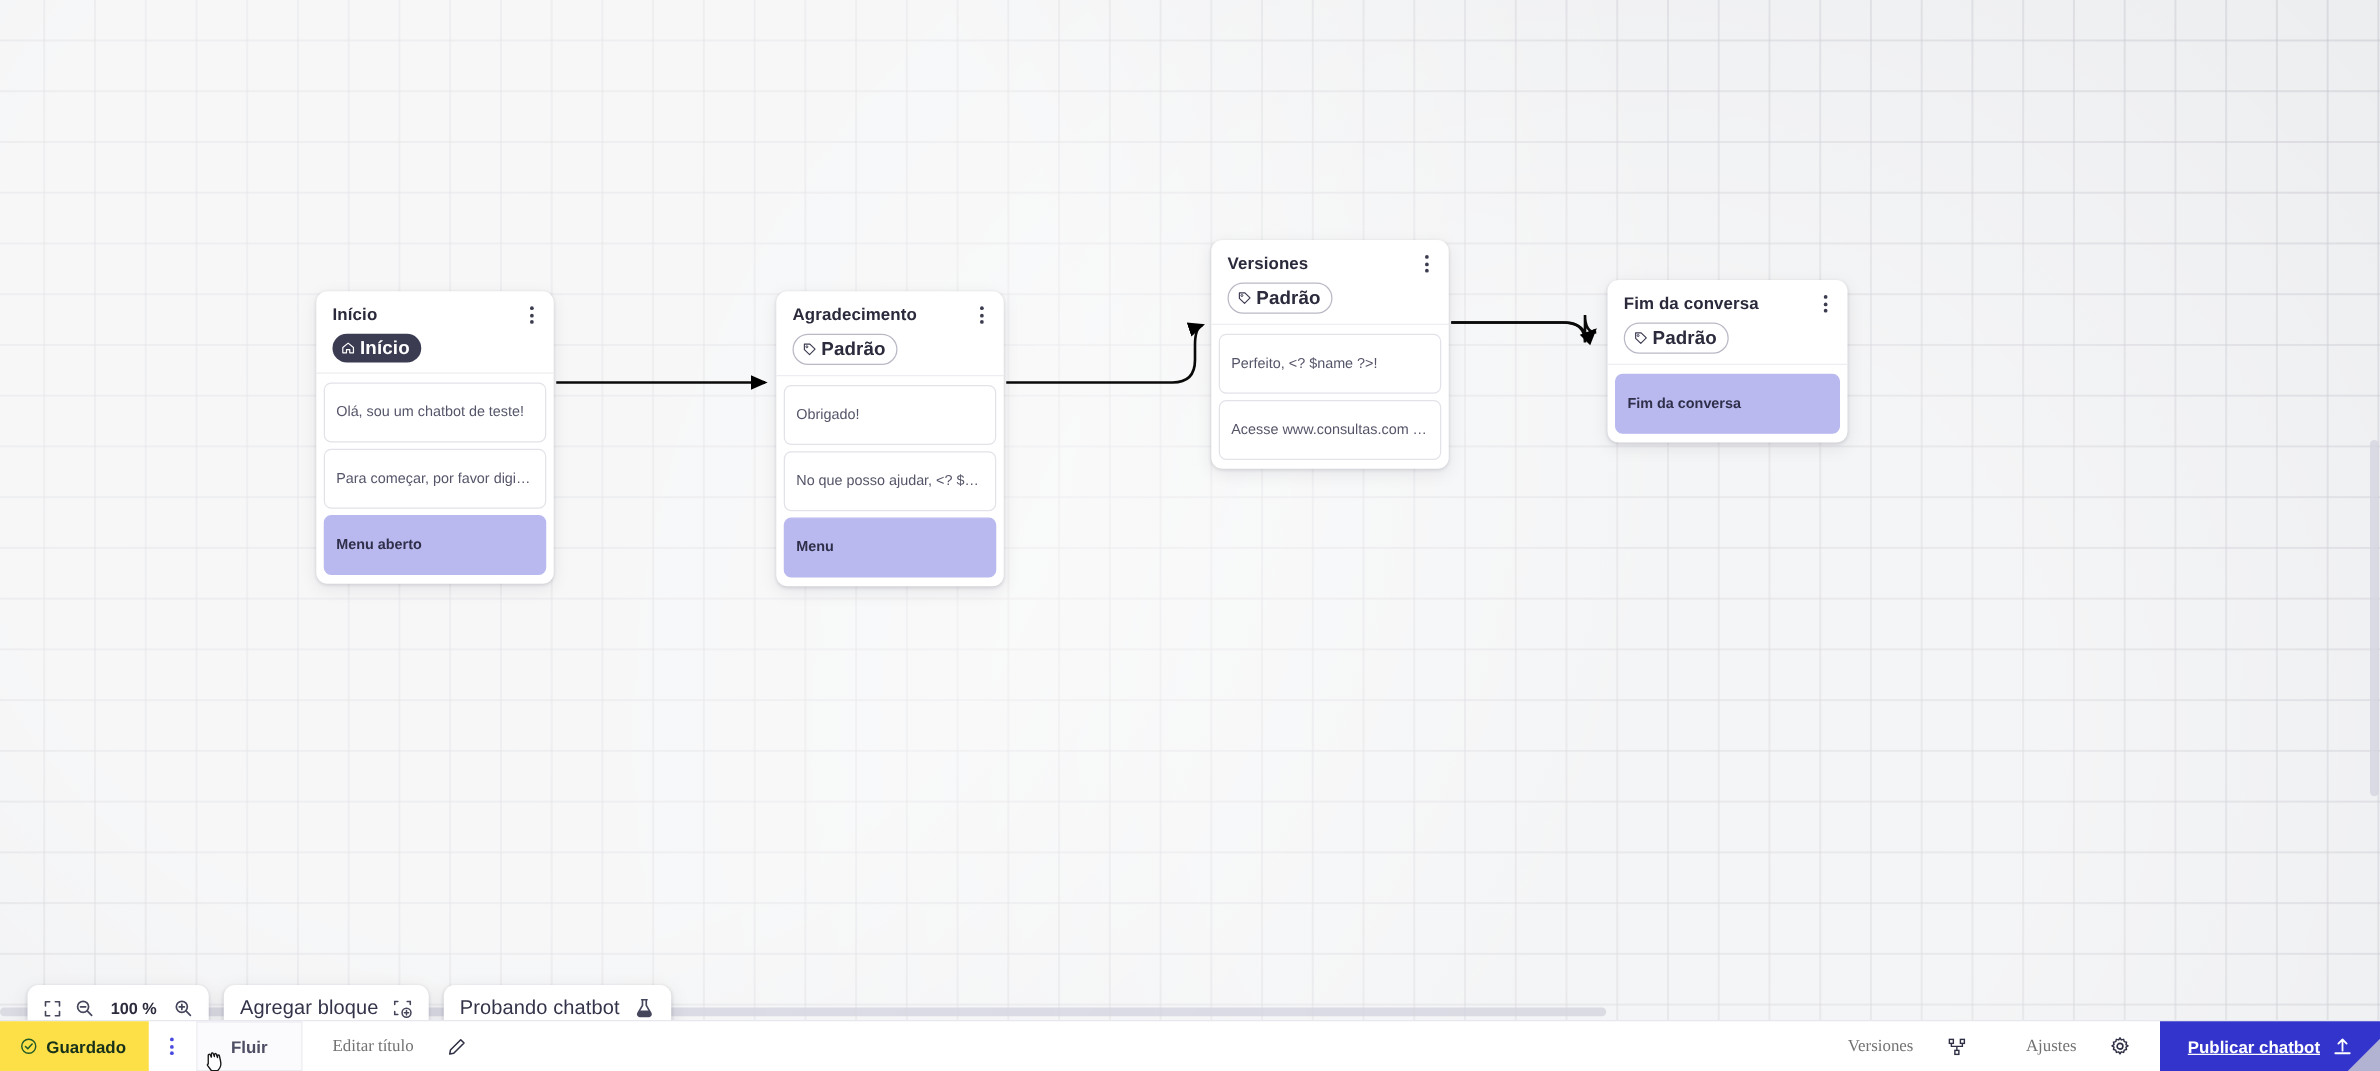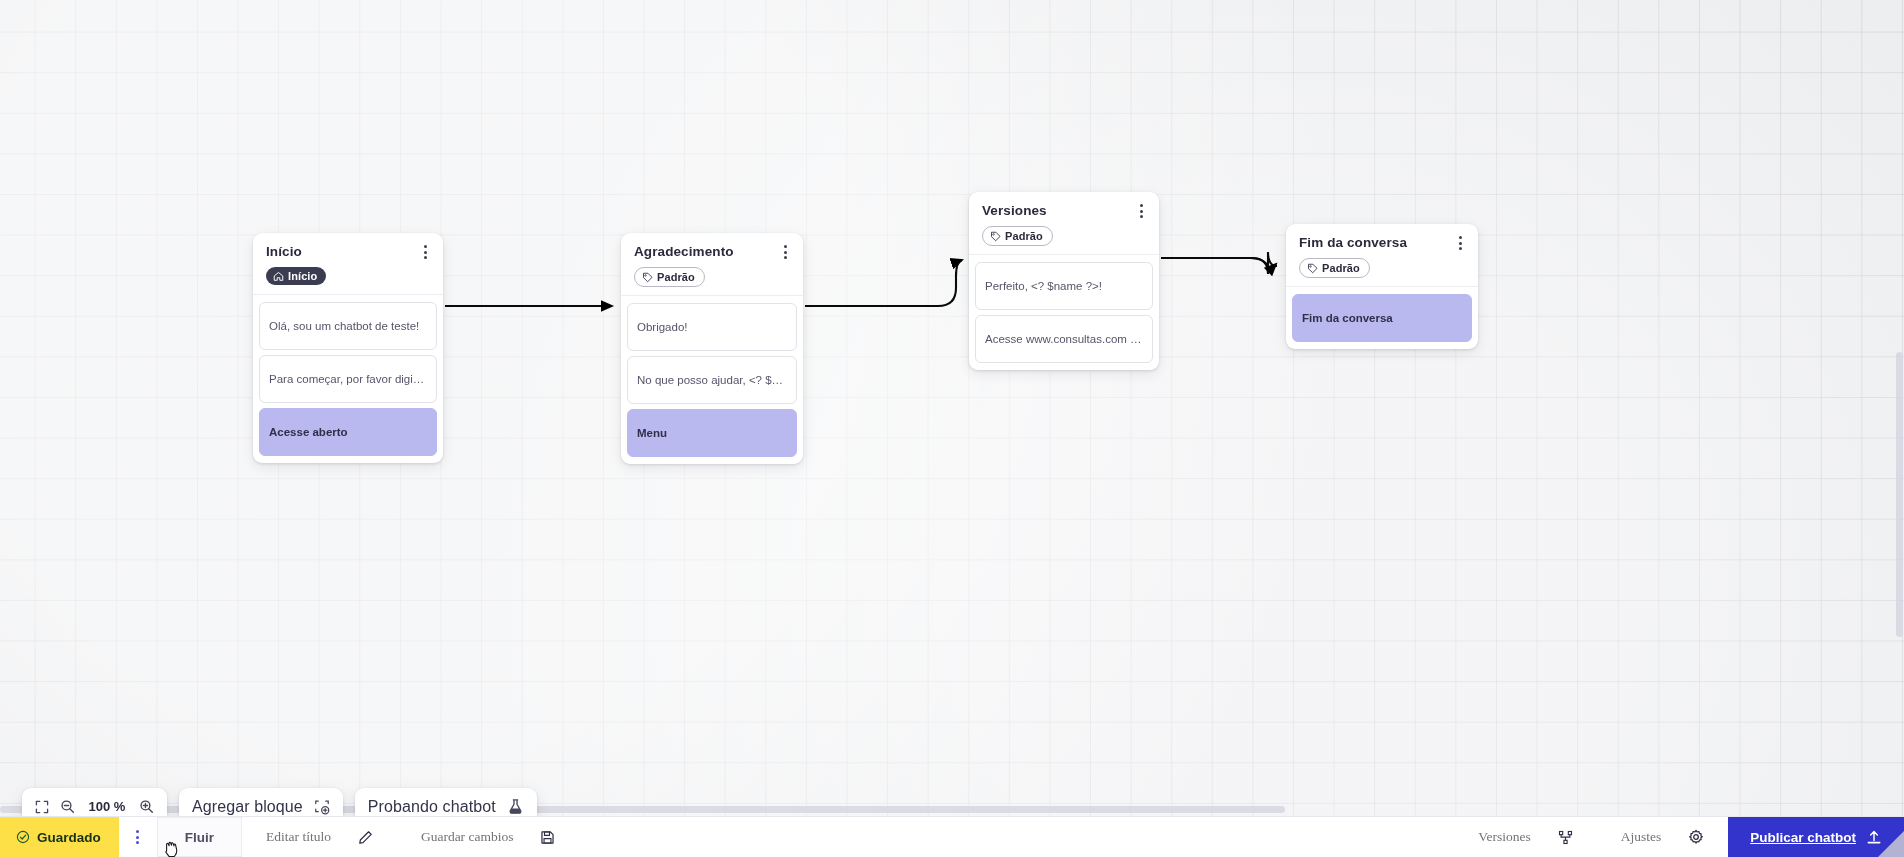--- a/index.html
+++ b/index.html
@@ -51,21 +51,21 @@
     width: 16px; height: 18px; cursor: pointer;
     display: flex; flex-direction: column; align-items: center;
     justify-content: space-between; padding: 2px 0;
   }
   .kebab i { display:block; width: 3px; height: 3px; border-radius: 50%; background: #3c3c50; }
 
   .badge {
     display: inline-flex; align-items: center; gap: 4px;
     margin: 7px 16px 0 0;
     border-radius: 999px;
-    font-size: 11px; font-weight: 700; letter-spacing: .1px;
+    font-size: 15px; font-weight: 700; letter-spacing: .1px;
     padding: 3px 9px 3px 7px;
     white-space: nowrap;
   }
   .badge.start { background: #3b3b52; color: #ffffff; }
   .badge.default { background: #ffffff; color: #2b2b3d; border: 1px solid #b9b9c6; }
   .badge svg { display: block; }
 
   .node-body { margin-top: 8px; padding: 0 6px; display: flex; flex-direction: column; gap: 5px; }
 
   .msg {
@@ -206,21 +206,21 @@
         <span class="badge start">
           <svg width="11" height="11" viewBox="0 0 16 16">
             <path d="M8 2.2 1.8 7.2v6.3h4.3v-3.7h3.8v3.7h4.3V7.2z" fill="none" stroke="#fff" stroke-width="1.4" stroke-linejoin="round"></path>
           </svg>
           <span>Início</span>
         </span>
       </div>
       <div class="node-body sep">
         <div class="msg">Olá, sou um chatbot de teste!</div>
         <div class="msg">Para começar, por favor digite o ...</div>
-        <div class="msg action">Acesse aberto</div>
+        <div class="msg action">Menu aberto</div>
       </div>
     </div>
 
     <div class="node" id="node-agradecimento">
       <div class="node-head">
         <div class="node-title">Agradecimento</div>
         <div class="kebab">
             <i></i>
             <i></i>
             <i></i>
@@ -360,29 +360,20 @@
 
     <div class="bar-item">
       <span>Editar título</span>
       <span class="ic">
         <svg width="15" height="15" viewBox="0 0 16 16">
           <path d="M11.3 1.9 14.1 4.7 5.3 13.5 1.9 14.1 2.5 10.7z" fill="none" stroke="#2e2e44" stroke-width="1.3" stroke-linejoin="round"></path>
         </svg>
       </span>
     </div>
 
-    <div class="bar-item">
-      <span>Guardar cambios</span>
-      <span class="ic">
-        <svg width="15" height="15" viewBox="0 0 16 16">
-          <path d="M2.1 2.1h9l2.8 2.8v9h-11.8z" fill="none" stroke="#2e2e44" stroke-width="1.3" stroke-linejoin="round"></path>
-          <path d="M4.8 2.1h5.3v3.6H4.8zM4.3 9.2h7.4v4.7H4.3z" fill="none" stroke="#2e2e44" stroke-width="1.2"></path>
-        </svg>
-      </span>
-    </div>
 
     <div class="spacer"></div>
 
     <div class="bar-item">
       <span>Versiones</span>
       <span class="ic">
         <svg width="15" height="15" viewBox="0 0 16 16">
           <rect x="1.6" y="1.6" width="3.4" height="3.4" fill="none" stroke="#2e2e44" stroke-width="1.2"></rect>
           <rect x="11" y="1.6" width="3.4" height="3.4" fill="none" stroke="#2e2e44" stroke-width="1.2"></rect>
           <rect x="6.3" y="11" width="3.4" height="3.4" fill="none" stroke="#2e2e44" stroke-width="1.2"></rect>

